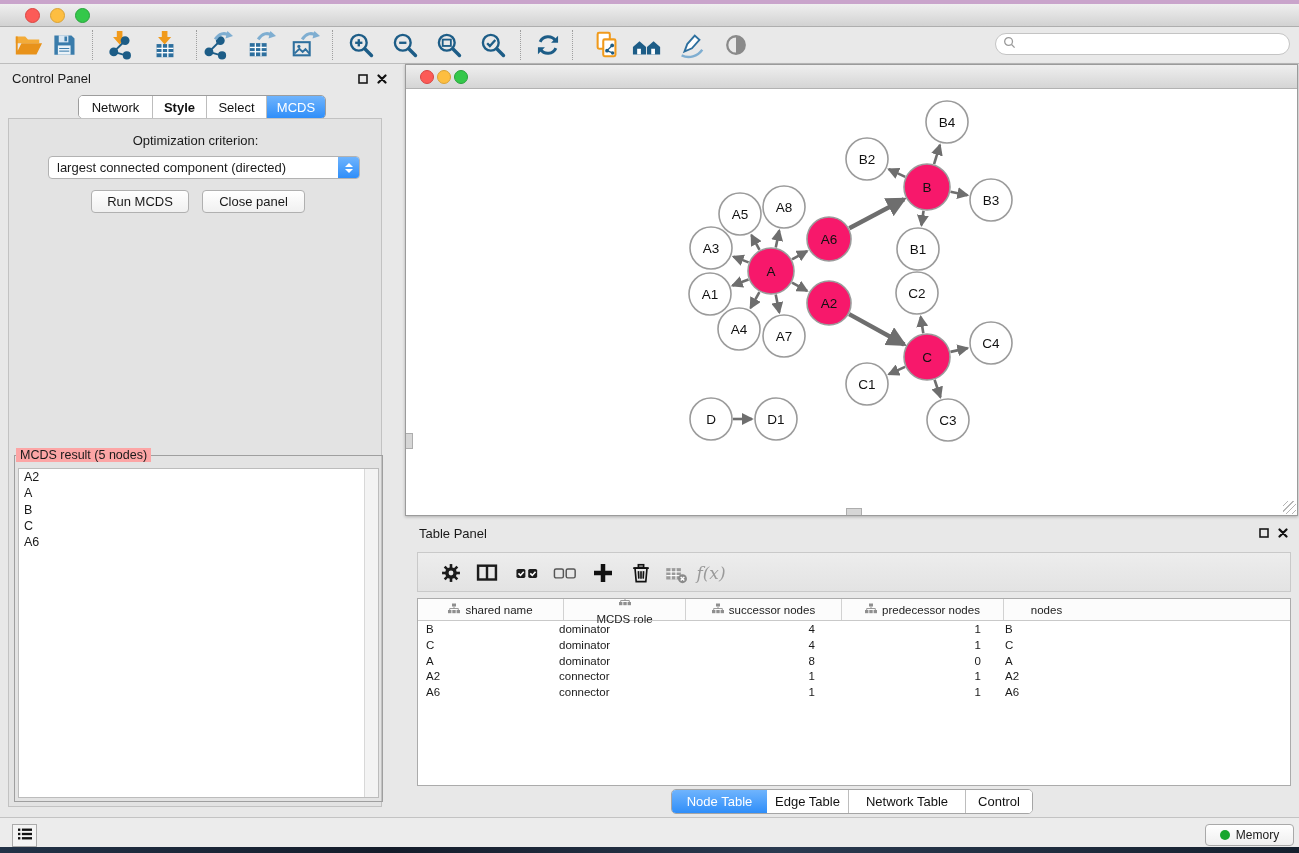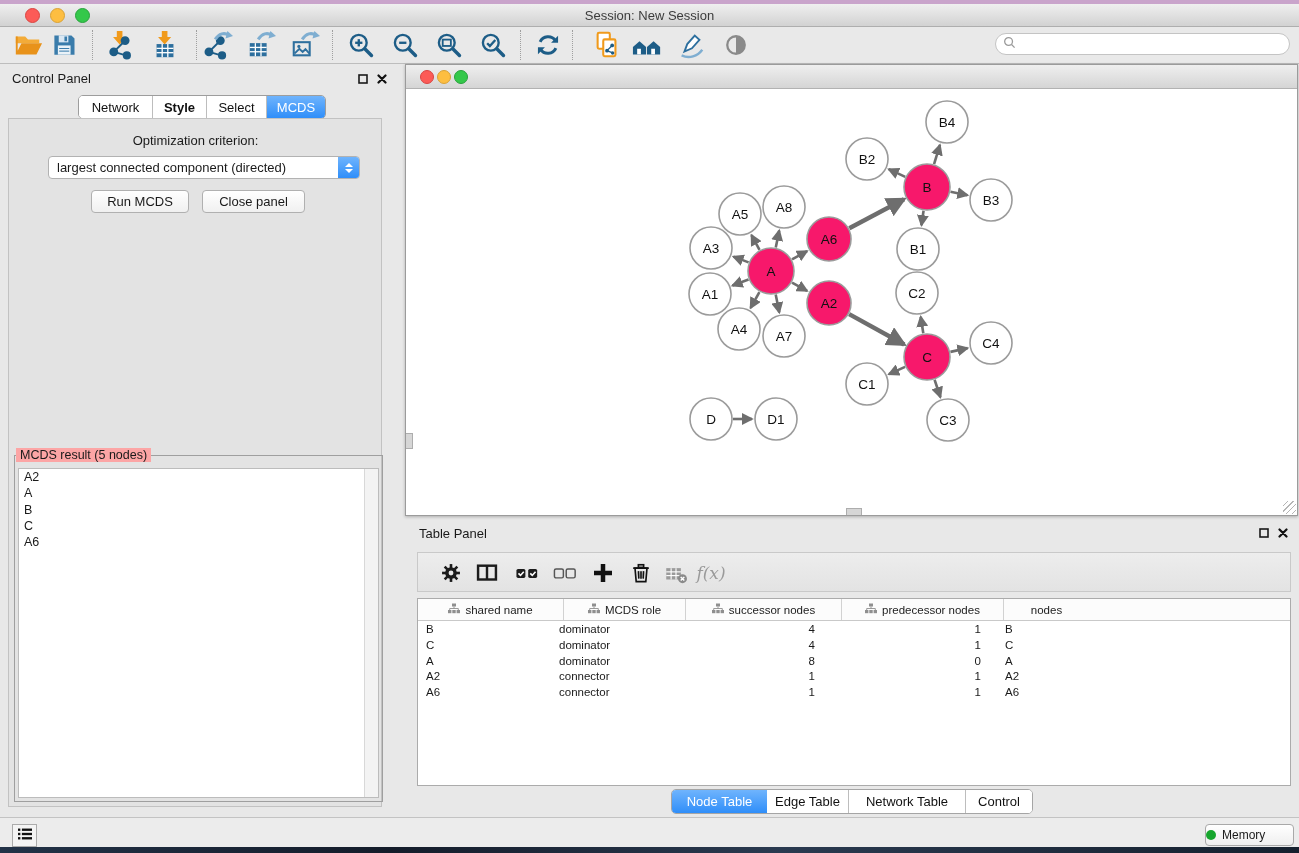--- a/index.html
+++ b/index.html
@@ -65,34 +65,33 @@
   .hcell{height:21px;display:flex;align-items:center;justify-content:center;gap:5px;font-size:11.5px;color:#222;
      border-right:1px solid #d2d2d2;box-sizing:border-box}
   .hcell:last-child{border-right:none}
   .trow{position:absolute;left:0;right:0;height:15.8px;display:flex;font-size:11.5px}
   .tcell{box-sizing:border-box;white-space:nowrap;overflow:hidden}
   #tp-tabs{left:671px;top:789px;height:23px;display:flex;border:1px solid #a5a5a5;border-radius:5px;overflow:hidden;background:#fff}
   
   #statusbar{left:0;top:817px;width:1299px;height:30px;background:#ececec;border-top:1px solid #c3c3c3}
   #list-btn{left:12px;top:6px;width:25px;height:23px;background:#f4f4f4;border:1px solid #ababab;display:flex;align-items:center;justify-content:center;box-sizing:border-box}
   #memory-btn{right:5px;top:6px;width:89px;height:22px;background:linear-gradient(#ffffff,#efefef);border:1px solid #a9a9a9;
-     border-radius:4px;display:flex;align-items:center;justify-content:flex-start;gap:6px;font-size:12px;box-sizing:border-box}
+     border-radius:4px;display:flex;align-items:center;justify-content:center;gap:6px;font-size:12px;box-sizing:border-box}
   #memory-dot{width:10px;height:10px;border-radius:50%;background:#17a62e}
   #desktop-bottom{left:0;top:847px;width:1299px;height:6px;
      background:linear-gradient(90deg,#223247,#141c2a 30%,#2a3a50 60%,#15202e)}
 </style>
 </head>
 <body>
 
 <div id="desktop-top" class="abs"></div>
 <div id="titlebar" class="abs">
   <div class="abs light red" style="left:25px"></div>
   <div class="abs light yellow" style="left:50px"></div>
   <div class="abs light green" style="left:75px"></div>
-  <div id="title-text" class="abs">Session: New Session</div>
 </div>
 <div id="toolbar" class="abs">
   <div id="toolbar-btns">
       <div class="tbtn" style="left: 11px;">
         <svg width="30" height="30" viewBox="0 0 32 32">
           <path d="M3 7h10l3 3h12v4H3z" fill="#f3ab38"></path>
           <path d="M3 26V7h2v17zM3 26l6-12h22l-6 12z" fill="#e8921a"></path>
         </svg>
       </div>
       <div class="tbtn" style="left: 47px;">
@@ -489,21 +488,21 @@
             <g fill="#8f8f8f">
               <rect x="4" y="0.5" width="4" height="3"></rect>
               <rect x="0" y="7" width="3.4" height="3.2"></rect>
               <rect x="4.3" y="7" width="3.4" height="3.2"></rect>
               <rect x="8.6" y="7" width="3.4" height="3.2"></rect>
             </g>
             <path d="M6 3.5v2M1.7 7V5.5h8.6V7" stroke="#8f8f8f" stroke-width="0.9" fill="none"></path>
           </svg></span>
         <span>shared name</span>
       </div>
-      <div class="hcell" style="width: 122px;">
+      <div class="hcell" style="width: 122px; flex-direction: column;">
         <span><svg width="12" height="11" viewBox="0 0 12 11">
             <g fill="#8f8f8f">
               <rect x="4" y="0.5" width="4" height="3"></rect>
               <rect x="0" y="7" width="3.4" height="3.2"></rect>
               <rect x="4.3" y="7" width="3.4" height="3.2"></rect>
               <rect x="8.6" y="7" width="3.4" height="3.2"></rect>
             </g>
             <path d="M6 3.5v2M1.7 7V5.5h8.6V7" stroke="#8f8f8f" stroke-width="0.9" fill="none"></path>
           </svg></span>
         <span>MCDS role</span>

